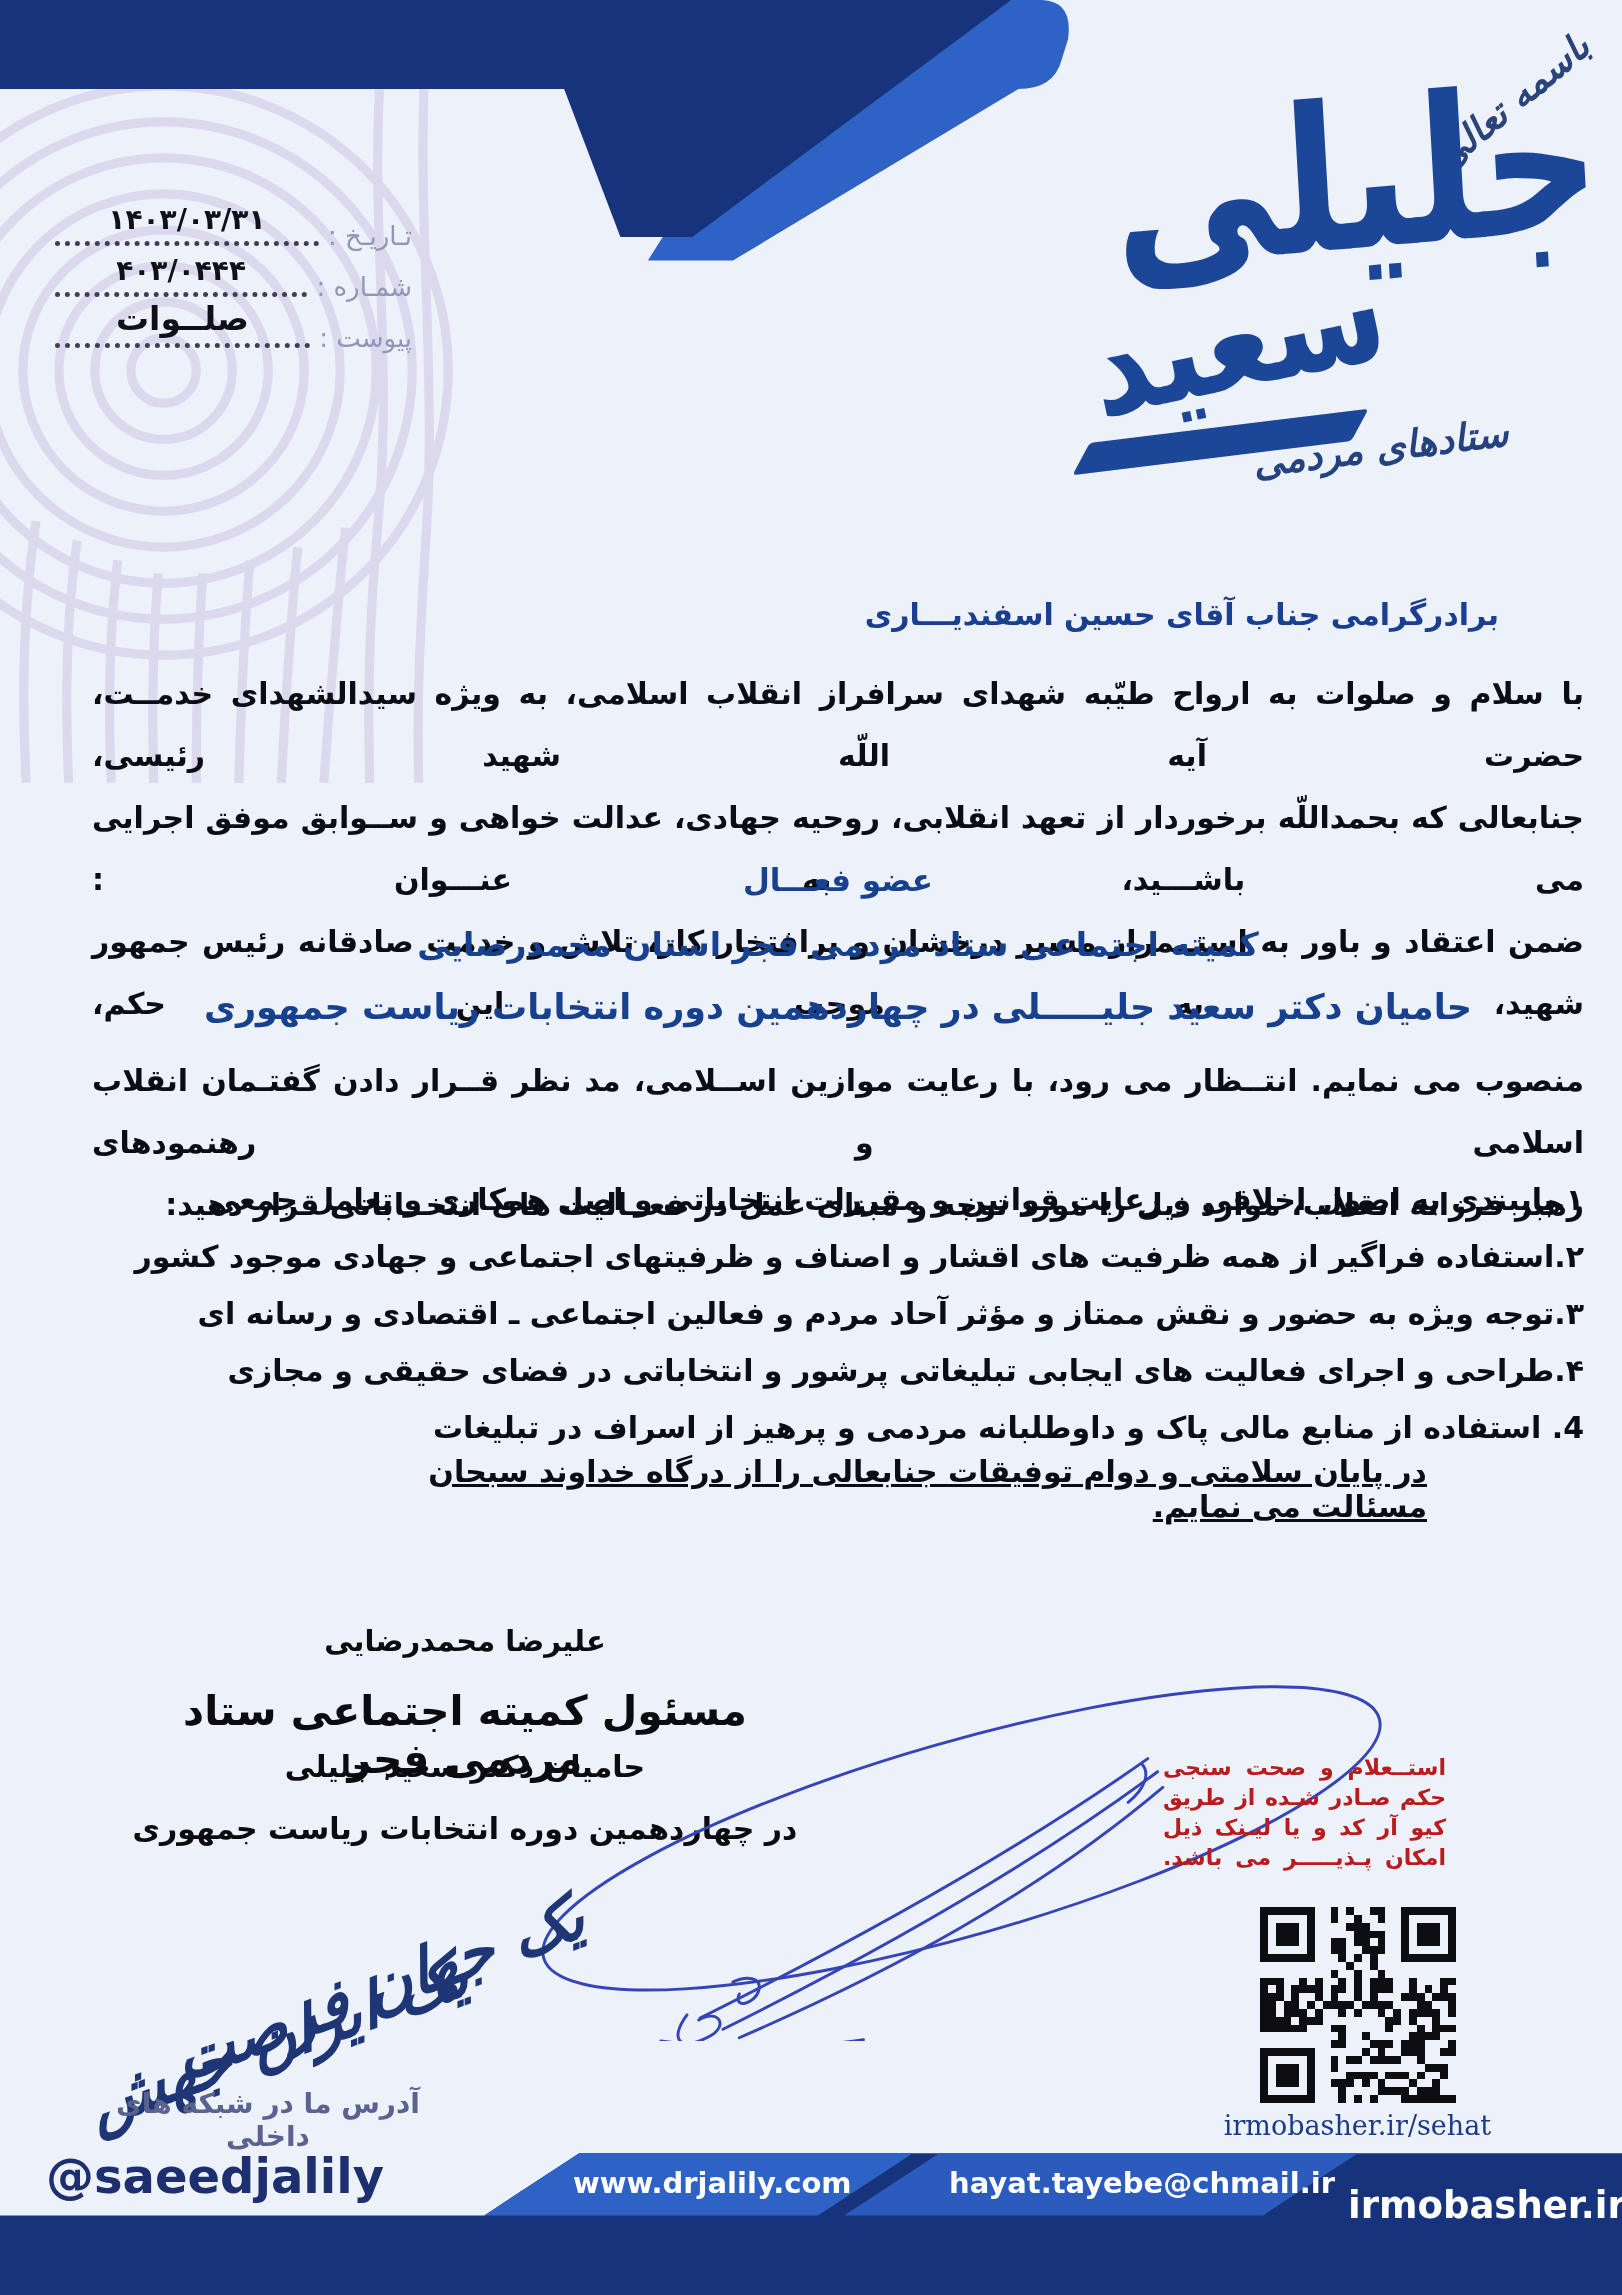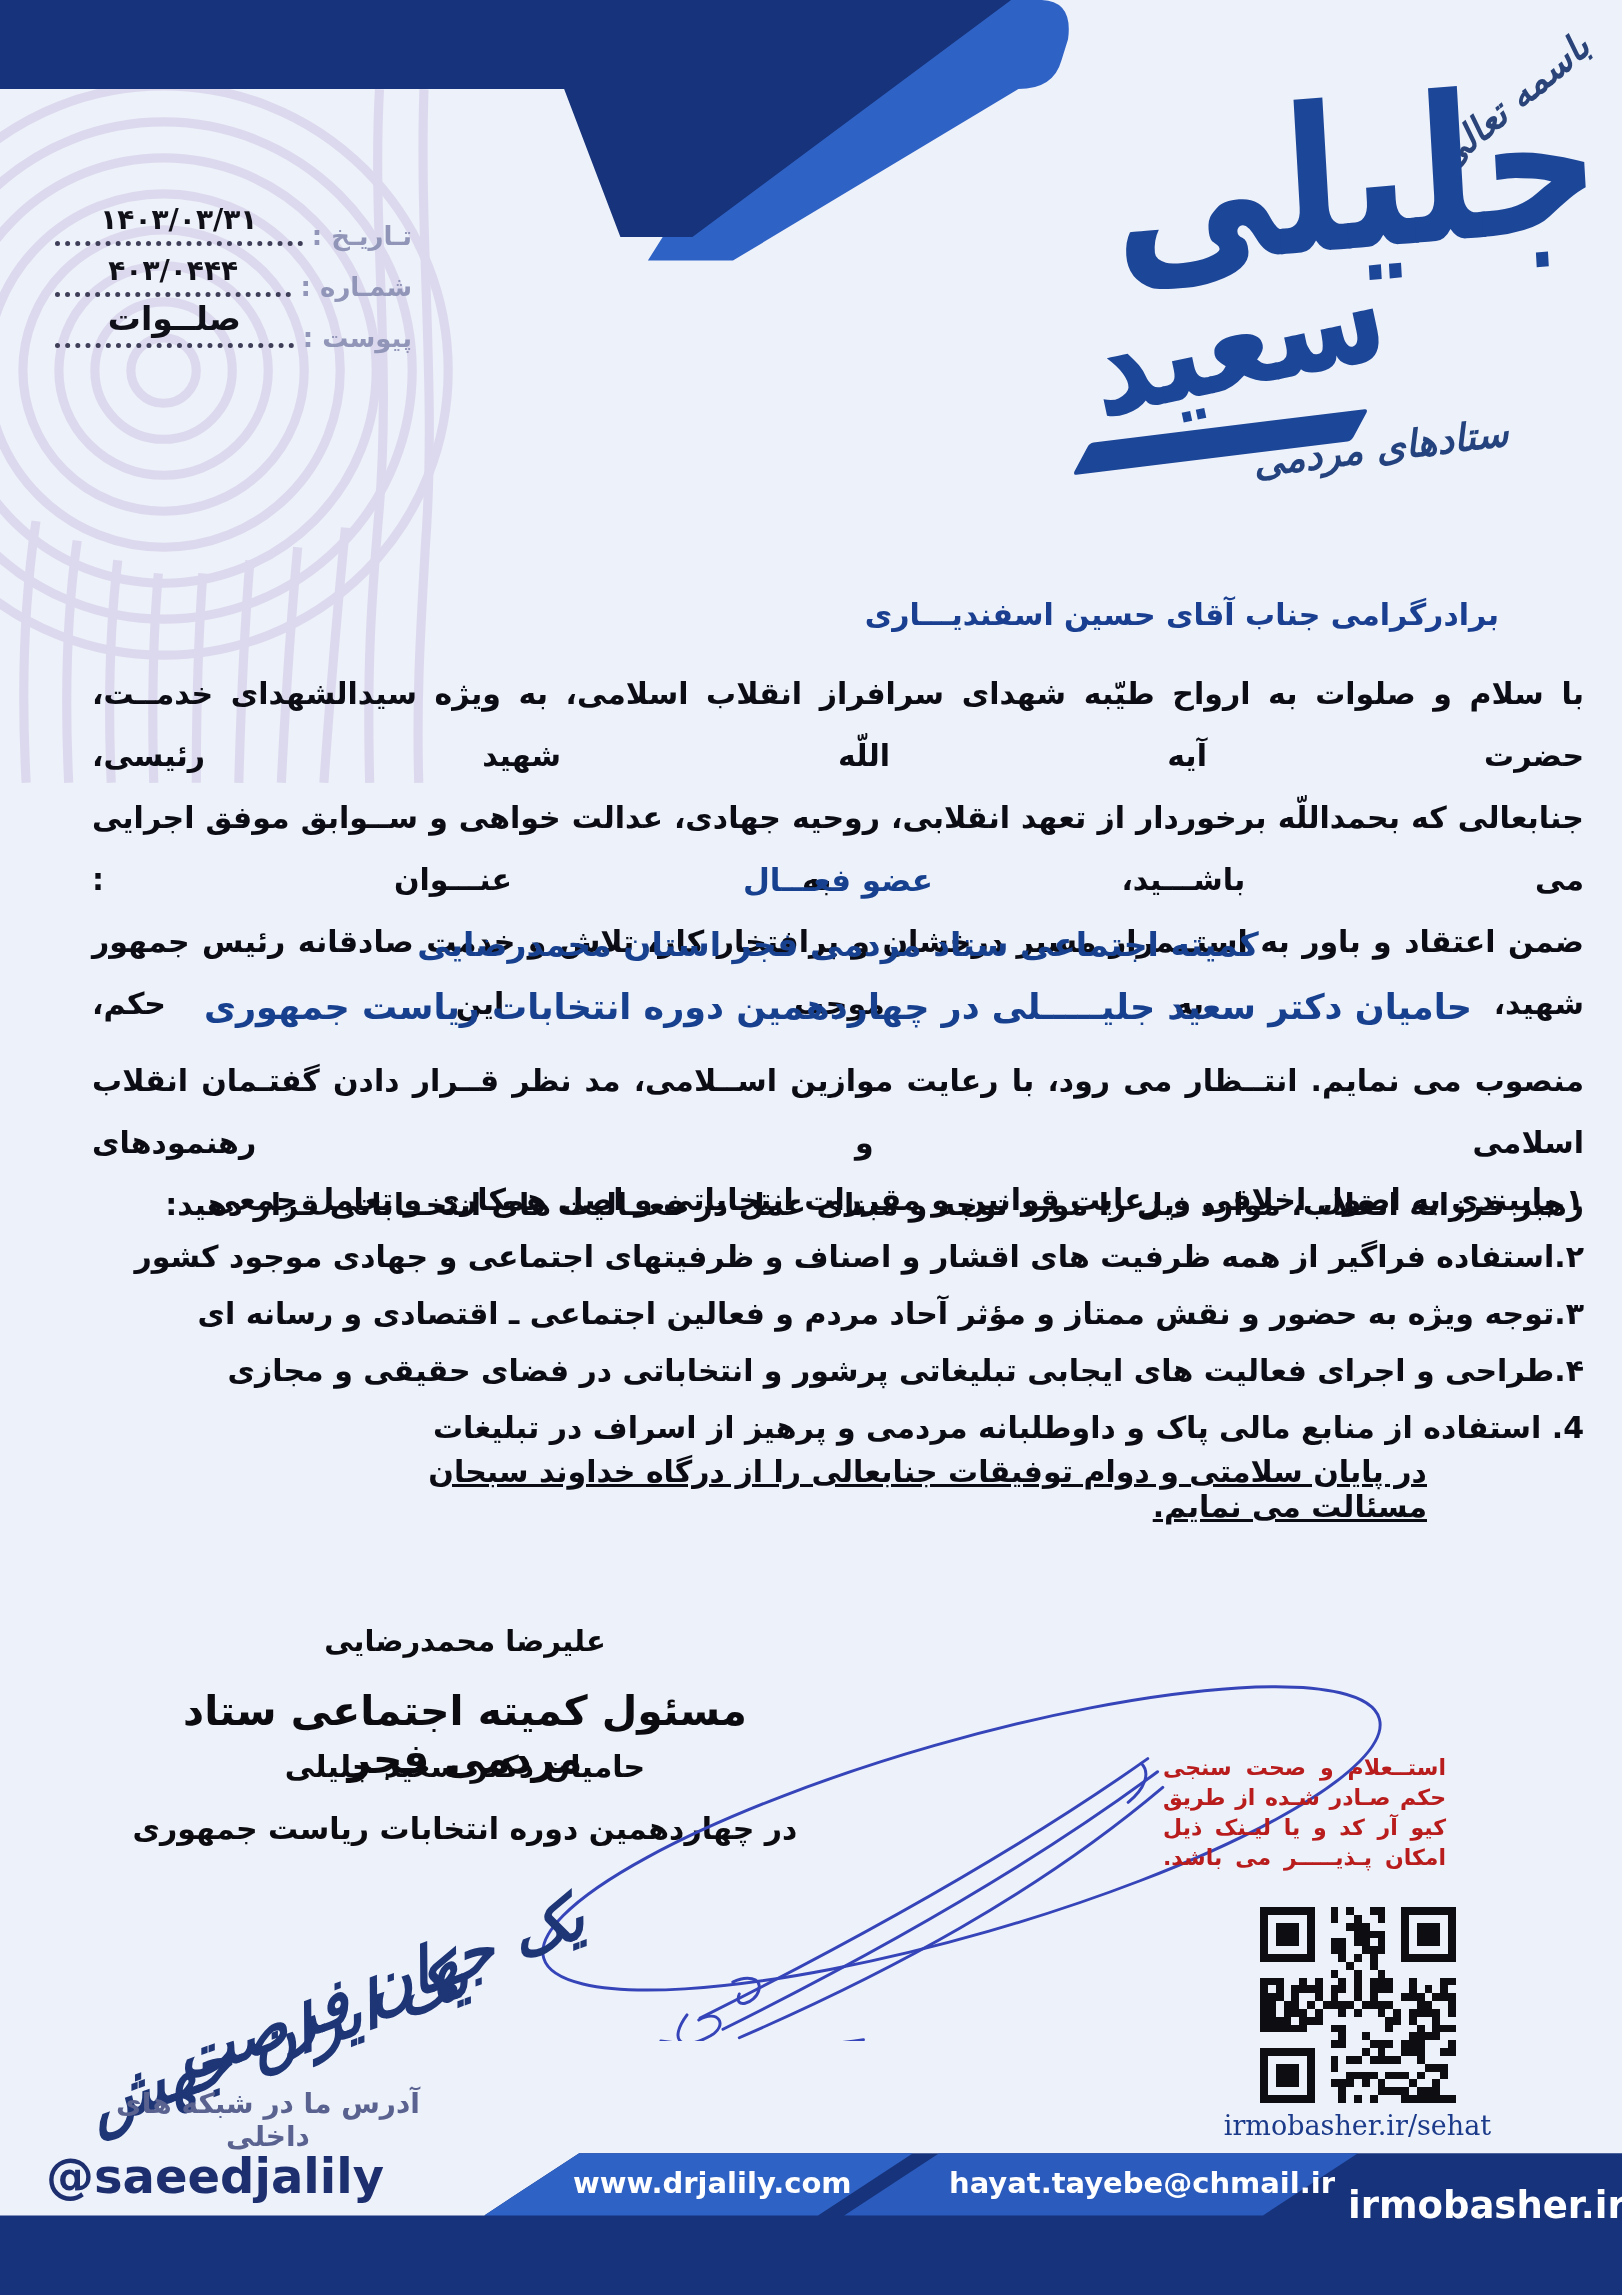--- a/index.html
+++ b/index.html
@@ -18,21 +18,21 @@
   .logo-saeed{left:1040px;top:281px;width:393px;text-align:center;
       font-weight:bold;font-size:118px;color:#1c4698;line-height:1;
       transform:rotate(-12deg) scaleY(1.15);}
   .logo-underline{left:1080px;top:427px;width:281px;height:30px;background:#1c4698;
       transform:rotate(-7deg) skewX(-35deg);border-radius:3.9px;}
   .tagline{left:1230px;top:425px;width:301px;text-align:center;
       font-family:"DejaVu Serif",serif;font-style:italic;font-weight:bold;
       font-size:38px;color:#24437e;transform:rotate(-7deg);}
   
   .meta-row{right:1211px;width:357px;display:flex;direction:rtl;align-items:flex-end;height:43px;}
-  .meta-label{font-size:26px;font-weight:bold;color:#9196b8;white-space:nowrap;margin-left:9.2px;}
+  .meta-label{font-size:26px;font-weight:normal;color:#9196b8;white-space:nowrap;margin-left:9.2px;}
   .meta-leader{flex:1;position:relative;border-bottom:5.9px dotted #3e3e58;height:9.2px;margin-bottom:5.2px;}
   .meta-value{position:absolute;left:0;right:0;bottom:5.2px;text-align:center;
       font-size:28px;font-weight:bold;color:#101018;direction:rtl;}
   .meta-value.big{font-size:33px;}
   
   .greeting{right:124px;left:523px;top:597px;text-align:right;direction:rtl;
       font-size:30px;font-weight:bold;color:#1a3f90;}
   .para{left:92px;right:39px;direction:rtl;font-weight:bold;color:#0c0c14;
       font-size:30px;line-height:62px;letter-spacing:-0.7px;}
   .jline{text-align:justify;text-align-last:justify;}

